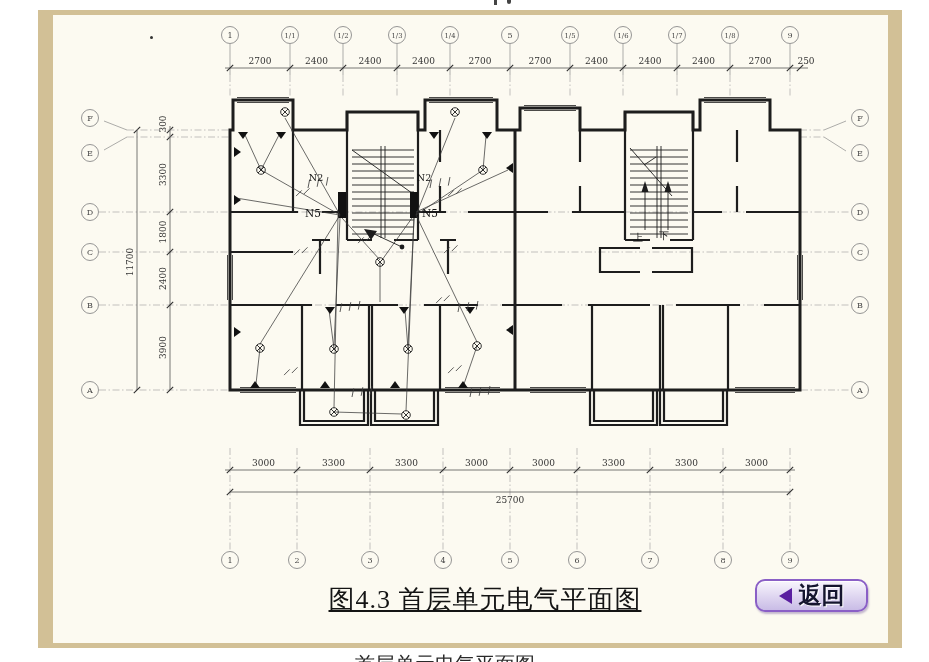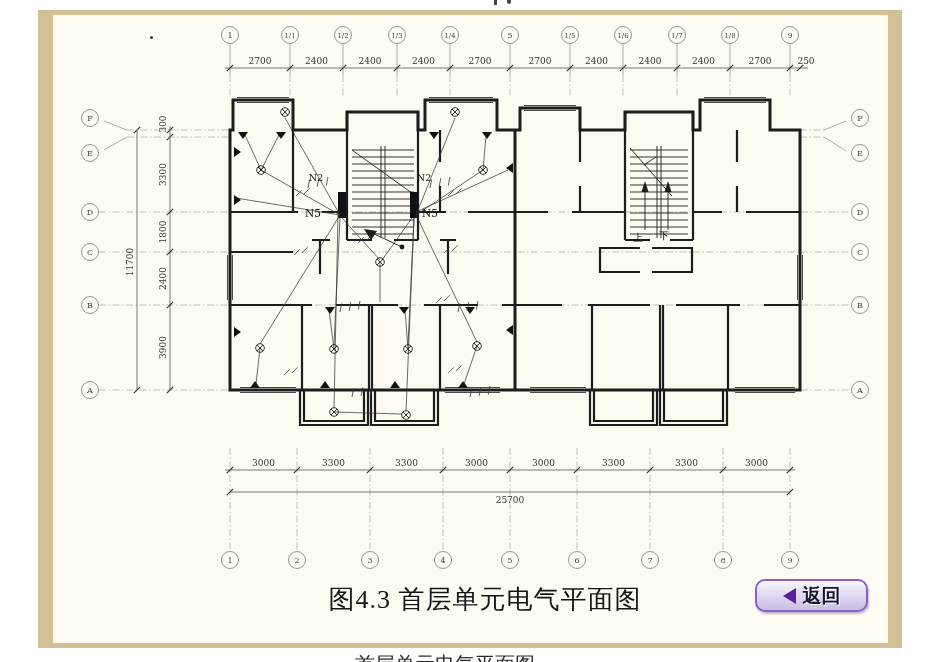--- a/index.html
+++ b/index.html
@@ -19,29 +19,29 @@
   .dimline{stroke:#555;stroke-width:0.8;}
   .slash{stroke:#2e2e2e;stroke-width:1.1;}
   .wall3{stroke:#1d1d1d;stroke-width:3;fill:none;}
   .wall2{stroke:#1d1d1d;stroke-width:2.2;fill:none;}
   .t1{stroke:#1d1d1d;stroke-width:0.9;fill:none;}
   .win{stroke:#1d1d1d;stroke-width:0.8;}
   .wire{stroke:#3a3a3a;stroke-width:0.75;fill:none;}
   .plab{font:9.5px "DejaVu Serif",serif;fill:#111;text-anchor:middle;}
   .cjk{font:10px "Liberation Serif",serif;fill:#111;text-anchor:middle;}
   #title{position:absolute;left:320px;top:582px;width:330px;text-align:center;
-         font-size:26px;color:#141414;letter-spacing:1px;white-space:nowrap;}
+         font-size:26px;color:#141414;letter-spacing:1px;white-space:nowrap;text-decoration:underline;}
   #back-btn{position:absolute;left:755px;top:579px;width:113px;height:33px;box-sizing:border-box;
             border:2px solid #8a5fc6;border-radius:10px;cursor:pointer;
             background:linear-gradient(#f8f5fd,#ded5f0 55%,#c9bce6);
             box-shadow:inset 0 1px 0 #ffffff,1px 2px 2px rgba(90,60,140,.35);
             display:flex;align-items:center;justify-content:center;gap:7px;}
   #back-btn .tri{width:0;height:0;border-top:8px solid transparent;border-bottom:8px solid transparent;
             border-right:13px solid #5a1fa0;}
-  #back-btn .lbl{font-size:19px;font-weight:bold;color:#15152e;text-shadow:1px 1px 0 #fff;
+  #back-btn .lbl{font-size:23px;font-weight:bold;color:#15152e;text-shadow:1px 1px 0 #fff;
             font-family:Liberation Sans, sans-serif;}
   #bottom-caption{position:absolute;left:340px;top:651px;width:210px;text-align:center;
             font-size:20px;color:#2a2a2a;white-space:nowrap;}
   .frag{position:absolute;background:#444;}
   #dot{position:absolute;left:150px;top:36px;width:3px;height:3px;border-radius:50%;background:#333;}
 </style>
 </head>
 <body>
 
 <div id="page">

